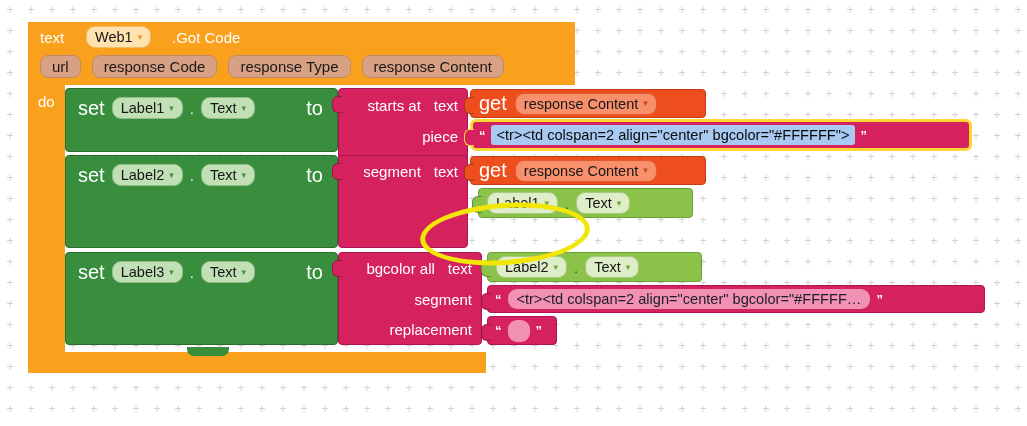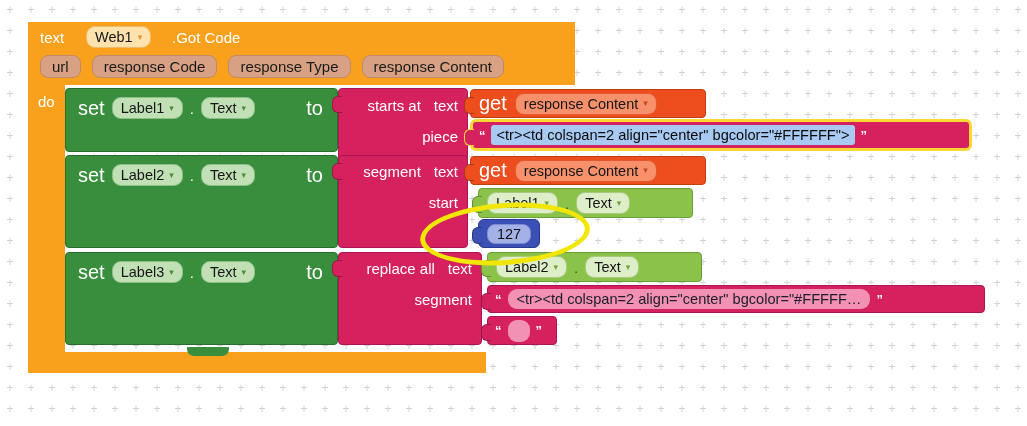--- a/index.html
+++ b/index.html
@@ -1150,23 +1150,20 @@
       </span>
       <span class="inlabel to">to</span>
     </div>
   </div>
 
   <div class="blk op-block plugged plug-pink" style="left:338px;top:155px;width:130px;height:93px">
     <div class="op-row" style="height:31px">
       <span>segment</span>
       <span>text</span>
     </div>
-    <div class="op-row" style="height:31px">
-      <span>start</span>
-    </div>
   </div>
 
   <div class="blk get-block plugged plug-orange" style="left:470px;top:156px;width:236px;height:29px">
     <span class="inlabel">get</span>
     <span class="badge salmon">
       <span>response Content</span>
       <span class="tri">▾</span>
     </span>
   </div>
 
@@ -1175,47 +1172,47 @@
       <span>Label1</span>
       <span class="tri">▾</span>
     </span>
     <span class="gdot">.</span>
     <span class="badge getter">
       <span>Text</span>
       <span class="tri">▾</span>
     </span>
   </div>
 
-  <div class="blk number-block plugged plug-blue" style="left:478px;top:219px;width:62px;height:29px">
-    <span class="numfield">127</span>
-  </div>
 
   <div class="blk set-block" style="left:65px;top:252px;width:273px;height:93px">
     <div class="set-row">
       <span class="inlabel">set</span>
       <span class="badge setgreen">
         <span>Label3</span>
         <span class="tri">▾</span>
       </span>
       <span class="dotlbl">.</span>
       <span class="badge setgreen">
         <span>Text</span>
         <span class="tri">▾</span>
       </span>
       <span class="inlabel to">to</span>
     </div>
   </div>
 
   <div class="blk op-block plugged plug-pink" style="left:338px;top:252px;width:144px;height:93px">
     <div class="op-row" style="height:31px">
-      <span>replace all</span>
+      <span>bgcolor all</span>
       <span>text</span>
     </div>
     <div class="op-row" style="height:31px">
       <span>segment</span>
+    </div>
+    <div class="op-row" style="height:29px">
+      <span>replacement</span>
     </div>
   </div>
 
   <div class="blk getter-block plugged plug-green" style="left:487px;top:252px;width:215px;height:30px">
     <span class="badge getter">
       <span>Label2</span>
       <span class="tri">▾</span>
     </span>
     <span class="gdot">.</span>
     <span class="badge getter">

